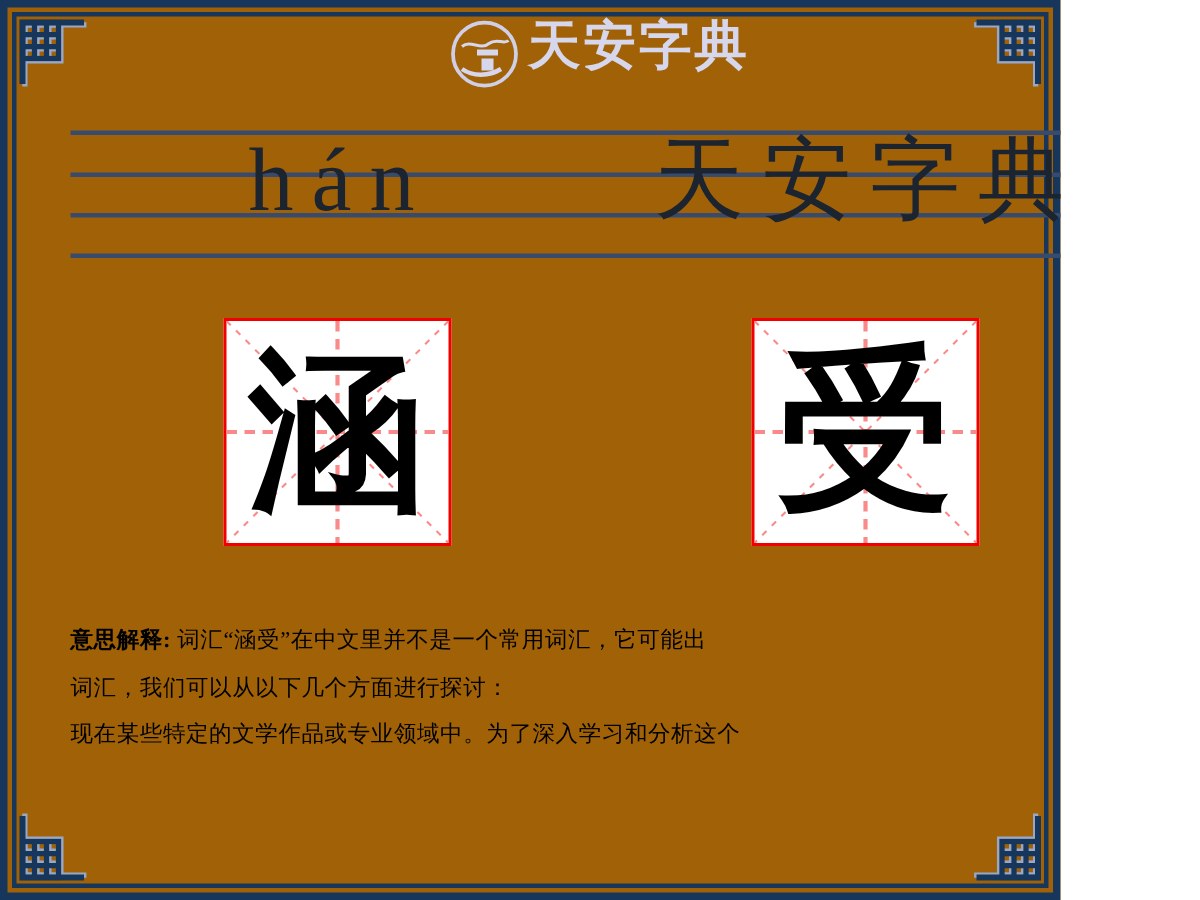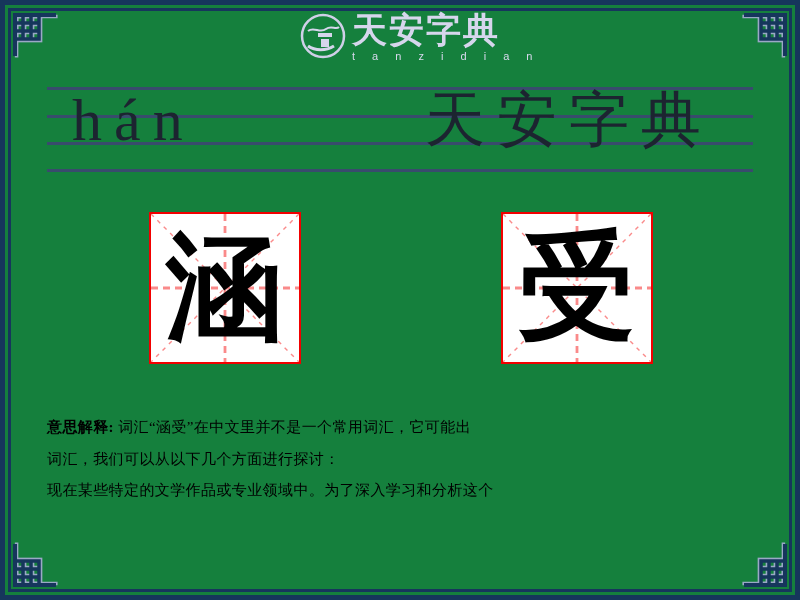--- a/index.html
+++ b/index.html
@@ -1,36 +1,36 @@
 <!DOCTYPE html>
 <html><head>
 <meta charset="utf-8">
 <style>
   html,body{margin:0;padding:0;background:#fff;}
-  .page{position:relative;width:800px;height:600px;background:#15803d;overflow:hidden;
+  .page{position:relative;width:707px;height:600px;background:#a16207;overflow:hidden;
         font-family:"Liberation Serif","DejaVu Serif",serif;}
   
   .outer-frame{position:absolute;inset:0;border:5px solid #16365c;pointer-events:none;}
   .inner-frame{position:absolute;inset:8px;border:3px solid #16365c;pointer-events:none;}
   .corner{position:absolute;width:48px;height:48px;pointer-events:none;}
   .corner.tl{top:10px;left:10px;}
   .corner.tr{top:10px;right:10px;transform:scaleX(-1);}
   .corner.bl{bottom:10px;left:10px;transform:scaleY(-1);}
   .corner.br{bottom:10px;right:10px;transform:scale(-1,-1);}
   
   .logo{position:absolute;top:13px;left:300px;display:flex;align-items:flex-start;color:#cdcde6;}
   .logo-circle{width:46px;height:46px;flex:0 0 auto;}
   .logo-textcol{margin-left:6px;display:flex;flex-direction:column;align-items:flex-start;}
   .logo-title{font-size:35px;line-height:36px;font-weight:700;letter-spacing:2px;color:#d6d6ec;
               font-family:"Liberation Serif","DejaVu Serif",serif;}
   .logo-sub{font-size:11px;letter-spacing:7px;color:#d9d9ee;margin-top:1px;
             font-family:"Liberation Sans","DejaVu Sans",sans-serif;}
   
   .guide-line{position:absolute;left:47px;width:706px;height:3px;background:#394b6d;}
-  .pinyin{position:absolute;width:310px;text-align:left;font-size:60px;line-height:50px;
+  .pinyin{position:absolute;width:310px;text-align:center;font-size:60px;line-height:50px;
           top:95px;color:#1c2430;letter-spacing:0.20em;font-family:"Liberation Serif","DejaVu Serif",serif;}
   .pinyin.p1{left:72px;}
   .pinyin.p2{left:425px;}
   
   .charbox{position:absolute;top:212px;width:148px;height:148px;border:2px solid #f20000;background:#fff;}
   .charbox.c1{left:149px;}
   .charbox.c2{left:501px;}
   .charbox svg.grid{position:absolute;inset:0;}
   .charbox .glyph{position:absolute;inset:0;display:flex;align-items:center;justify-content:center;
                   font-size:118px;font-weight:700;color:#000;line-height:1;
@@ -102,21 +102,20 @@
   <div class="logo">
     <svg class="logo-circle" viewBox="0 0 46 46">
       <circle cx="23" cy="23" r="21" fill="none" stroke="#cfcfe8" stroke-width="2.5"></circle>
       <path d="M8 18 C14 13 20 21 26 16 C31 12 36 17 39 14" fill="none" stroke="#d6d6ec" stroke-width="2"></path>
       <rect x="18" y="20" width="14" height="4" fill="#d6d6ec"></rect>
       <rect x="21" y="26" width="8" height="8" fill="#d6d6ec"></rect>
       <path d="M8 33 C15 38 26 38 34 33" fill="none" stroke="#d6d6ec" stroke-width="3"></path>
     </svg>
     <div class="logo-textcol">
       <div class="logo-title">天安字典</div>
-      <div class="logo-sub">t a n z i d i a n</div>
     </div>
   </div>
 
   <div class="guide-line" style="top:87px"></div>
   <div class="guide-line" style="top:115px"></div>
   <div class="guide-line" style="top:142px"></div>
   <div class="guide-line" style="top:169px"></div>
 
   <div class="pinyin p1">hán</div>
   <div class="pinyin p2">天安字典</div>

